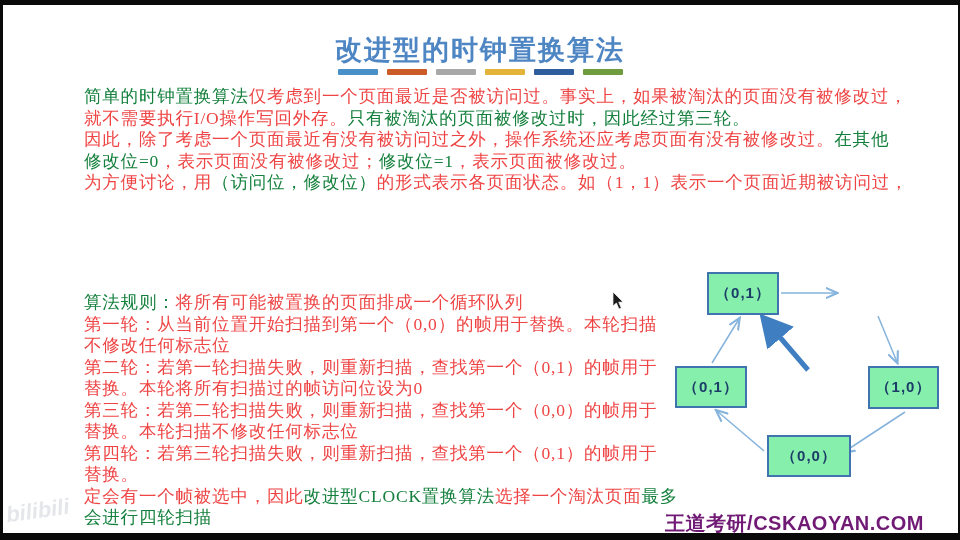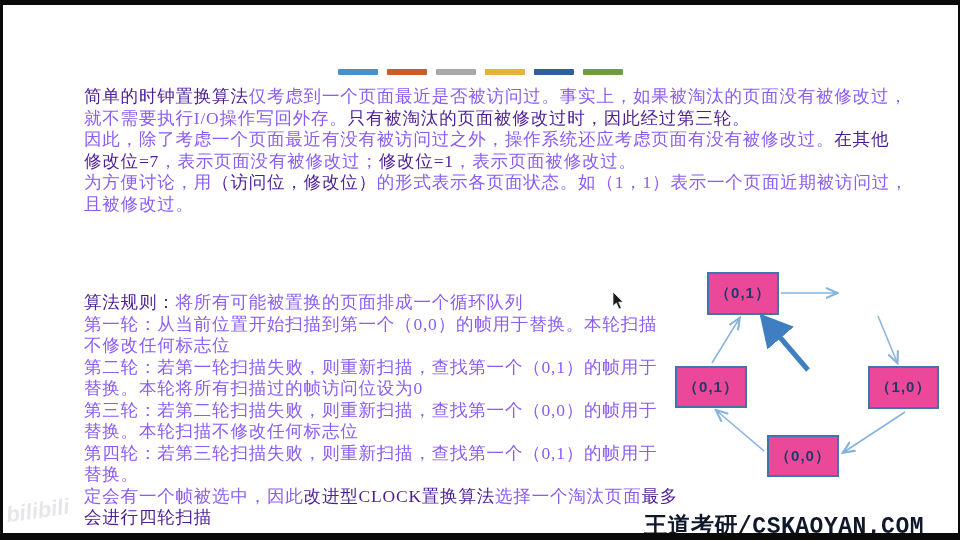--- a/index.html
+++ b/index.html
@@ -21,78 +21,78 @@
   #title-bars .tbar{width:40px;height:6px;border-radius:1px;}
   .tbar1{background:#4a90c8;} .tbar2{background:#cc5b2a;} .tbar3{background:#a8a8a8;}
   .tbar4{background:#e3b33a;} .tbar5{background:#2f5e9e;} .tbar6{background:#6e9c3e;}
 
   
   .para{position:absolute;left:84px;}
   #para-intro{top:86px;width:860px;}
   #para-rules{top:245px;width:600px;margin-top:47px;}
   .tline{white-space:nowrap;font-size:17.5px;line-height:21.5px;height:21.5px;
     color:#232323;letter-spacing:0.8px;}
-  .run-r{color:#4c1d95;}
-  .run-k{color:#8b5cf6;text-align:right;}
+  .run-r{color:#15803d;}
+  .run-k{color:#ef4444;text-align:right;}
 
   
   #diagram{position:absolute;left:0;top:0;width:960px;height:540px;pointer-events:none;}
-  .node{position:absolute;background:#ec4899;border:2px solid #3f74ae;
+  .node{position:absolute;background:#86efac;border:2px solid #3f74ae;
     display:flex;align-items:center;justify-content:center;
     font-family:"Liberation Sans","DejaVu Sans",sans-serif;
     font-size:15px;font-weight:bold;color:#1b3d68;letter-spacing:1px;box-sizing:border-box;}
   #node-1{left:707px;top:272px;width:72px;height:43px;}
   #node-2{left:841px;top:272px;width:71px;height:42px;}
   #node-3{left:868px;top:366px;width:71px;height:43px;}
-  #node-4{left:767px;top:435px;width:72px;height:42px;}
+  #node-4{left:767px;top:435px;width:84px;height:42px;}
   #node-5{left:675px;top:366px;width:72px;height:42px;}
   #arrow-svg{position:absolute;left:660px;top:260px;}
 
   
   #wm-top-left{position:absolute;left:56px;top:26px;color:#cfd3da;opacity:.55;
     font-family:"Liberation Sans","DejaVu Sans",sans-serif;white-space:nowrap;}
   #wm-top-left .wm-site{font-size:20px;letter-spacing:3px;}
   #wm-top-left .wm-logo{font-size:24px;font-weight:bold;font-style:italic;margin-left:14px;}
   #wm-bottom-left{position:absolute;left:6px;top:498px;color:#d4d7dc;opacity:.6;
     font-family:"Liberation Sans","DejaVu Sans",sans-serif;font-size:22px;
     font-weight:bold;font-style:italic;transform:rotate(-8deg);}
-  #wm-bottom-right{position:absolute;right:36px;top:510px;color:#0f172a;
-    font-size:23px;font-weight:bold;letter-spacing:0.5px;
-    font-family:Liberation Mono, monospace;}
+  #wm-bottom-right{position:absolute;right:36px;top:510px;color:#701a75;
+    font-size:20px;font-weight:bold;letter-spacing:0.5px;
+    font-family:Liberation Sans, sans-serif;}
 
   
   #cursor{position:absolute;left:612px;top:292px;}
 </style>
 </head>
 <body>
 
 <div id="stage">
 
   <div class="bar" id="bar-top"></div>
   <div class="bar" id="bar-bottom"></div>
   <div class="bar" id="bar-left"></div>
   <div class="bar" id="bar-right"></div>
 
 
+  <div id="page-title">改进型的时钟置换算法</div>
   <div id="title-bars">
     <div class="tbar tbar1"></div>
     <div class="tbar tbar2"></div>
     <div class="tbar tbar3"></div>
     <div class="tbar tbar4"></div>
     <div class="tbar tbar5"></div>
     <div class="tbar tbar6"></div>
   </div>
 
   <div class="para" id="para-intro">
     <div class="tline"><span class="run-r">简单的时钟置换算法</span><span class="run-k">仅考虑到一个页面最近是否被访问过。事实上，如果被淘汰的页面没有被修改过，</span></div>
     <div class="tline"><span class="run-k">就不需要执行I/O操作写回外存。</span><span class="run-r">只有被淘汰的页面被修改过时，因此经过第三轮。</span></div>
     <div class="tline"><span class="run-k">因此，除了考虑一个页面最近有没有被访问过之外，操作系统还应考虑页面有没有被修改过。</span><span class="run-r">在其他</span></div>
-    <div class="tline"><span class="run-r">修改位=7</span><span class="run-k">，表示页面没有被修改过；</span><span class="run-r">修改位=1</span><span class="run-k">，表示页面被修改过。</span></div>
+    <div class="tline"><span class="run-r">修改位=0</span><span class="run-k">，表示页面没有被修改过；</span><span class="run-r">修改位=1</span><span class="run-k">，表示页面被修改过。</span></div>
     <div class="tline"><span class="run-k">为方便讨论，用</span><span class="run-r">（访问位，修改位）</span><span class="run-k">的形式表示各页面状态。如（1，1）表示一个页面近期被访问过，</span></div>
-    <div class="tline"><span class="run-k">且被修改过。</span></div>
   </div>
 
   <div class="para" id="para-rules">
     <div class="tline"><span class="run-r">算法规则：</span><span class="run-k">将所有可能被置换的页面排成一个循环队列</span></div>
     <div class="tline"><span class="run-k">第一轮：从当前位置开始扫描到第一个（0,0）的帧用于替换。本轮扫描</span></div>
     <div class="tline"><span class="run-k">不修改任何标志位</span></div>
     <div class="tline"><span class="run-k">第二轮：若第一轮扫描失败，则重新扫描，查找第一个（0,1）的帧用于</span></div>
     <div class="tline"><span class="run-k">替换。本轮将所有扫描过的帧访问位设为0</span></div>
     <div class="tline"><span class="run-k">第三轮：若第二轮扫描失败，则重新扫描，查找第一个（0,0）的帧用于</span></div>
     <div class="tline"><span class="run-k">替换。本轮扫描不修改任何标志位</span></div>

